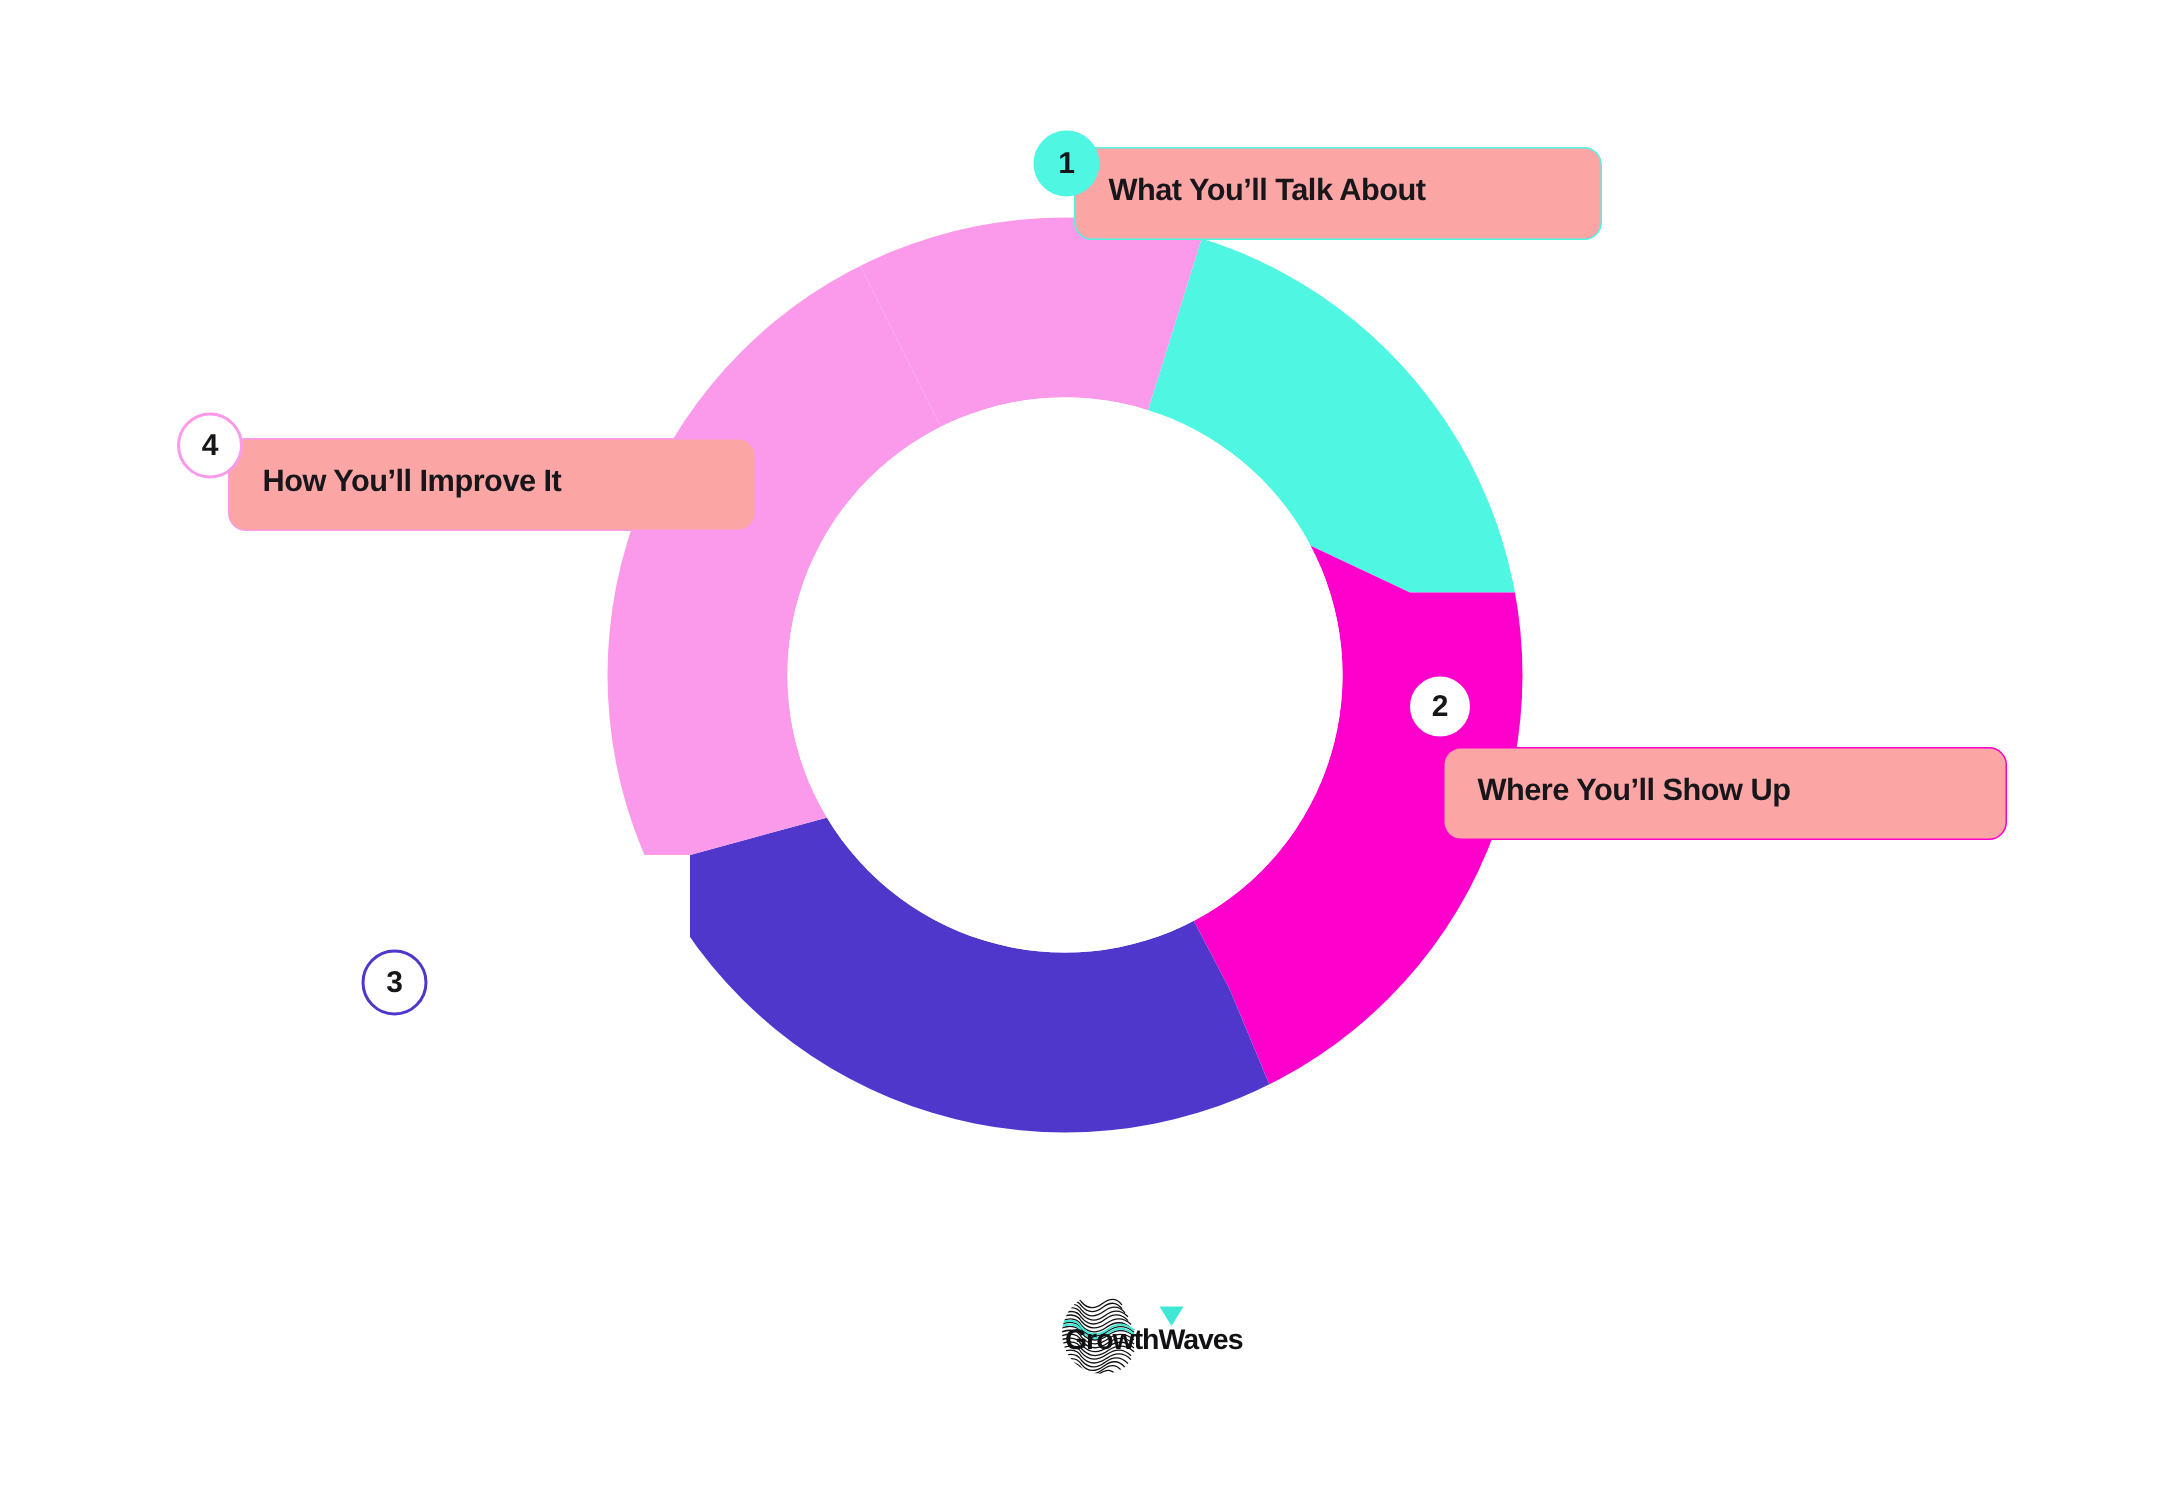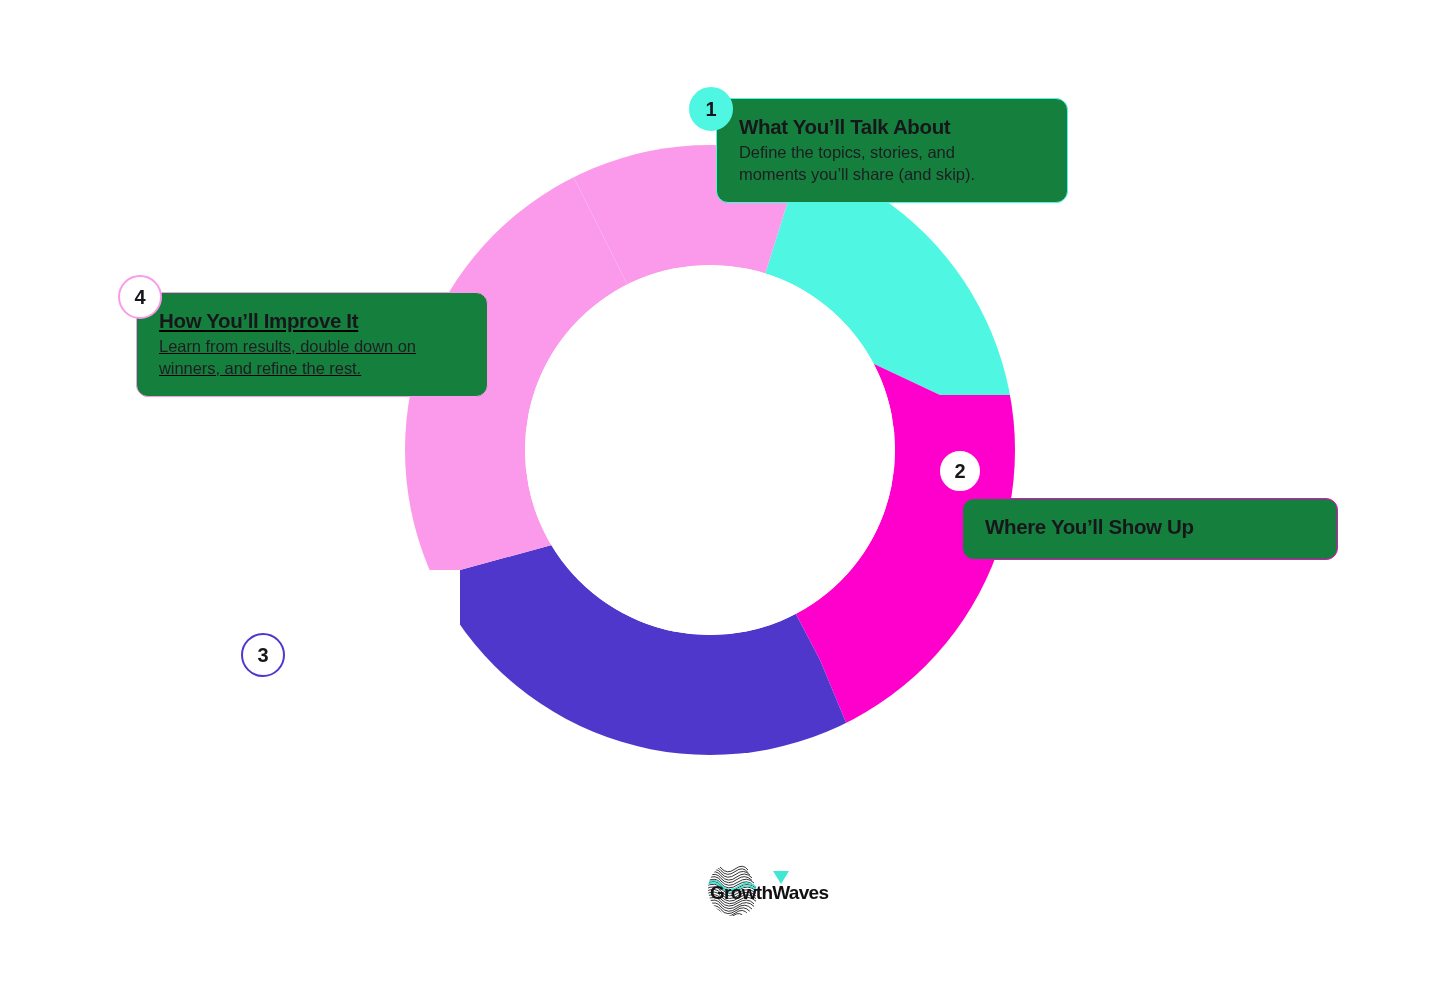--- a/index.html
+++ b/index.html
@@ -39,21 +39,21 @@
     font-weight: bold;
     line-height: 1.28;
     color: #17171b;
     letter-spacing: -0.3px;
     white-space: pre-line;
   }
 
   
   .card {
     position: absolute;
-    background: #15803d;
+    background: #fca5a5;
     border-radius: 12px;
     border: 1.6px solid #000;
     padding: 16px 20px 17px 22px;
   }
   .card-title {
     font-size: 20.5px;
     font-weight: bold;
     color: #17171b;
     letter-spacing: -0.35px;
     line-height: 1.2;
@@ -91,21 +91,21 @@
   #card-2 { left: 962px; top: 466px; width: 376px; }
   #card-2.card { border-color: #FF00CC; margin-top: 32px; }
   #badge-2 { left: 938px; top: 449px; background: #ffffff; border: 2px solid #FF00CC; }
 
   
   #card-3 { left: 262px; top: 650px; width: 388px; }
   #card-3.card { border-color: #5037CC; }
   #badge-3 { left: 241px; top: 633px; background: #ffffff; border: 2px solid #5037CC; }
 
   
-  #card-4 { left: 136px; top: 292px; width: 352px; text-decoration: underline; }
+  #card-4 { left: 152px; top: 292px; width: 352px; }
   #card-4.card { border-color: #FB9AEA; }
   #badge-4 { left: 118px; top: 275px; background: #ffffff; border: 2px solid #FB9AEA; }
 
   
   #logo {
     position: absolute;
     left: 698px;
     top: 858px;
     width: 135px;
     height: 62px;
@@ -176,42 +176,38 @@
       <circle cx="310" cy="310" r="185" fill="#ffffff"></circle>
     </svg>
   </div>
 
 
   <div class="badge" id="badge-1">
     <span>1</span>
   </div>
   <div class="card" id="card-1">
     <div class="card-title">What You’ll Talk About</div>
-    <div class="card-body">Define the topics, stories, and
-moments you’ll share (and skip).</div>
   </div>
 
   <div class="badge" id="badge-2">
     <span>2</span>
   </div>
   <div class="card" id="card-2">
     <div class="card-title">Where You’ll Show Up</div>
   </div>
 
   <div class="badge" id="badge-3">
     <span>3</span>
   </div>
 
   <div class="badge" id="badge-4">
     <span>4</span>
   </div>
   <div class="card" id="card-4">
     <div class="card-title">How You’ll Improve It</div>
-    <div class="card-body">Learn from results, double down on
-winners, and refine the rest.</div>
   </div>
 
   <div id="logo">
     <svg viewBox="0 0 135 62" xmlns="http://www.w3.org/2000/svg">
       <defs>
         <clipPath id="logoCircle">
           <circle cx="37" cy="31" r="27"></circle>
         </clipPath>
       </defs>
 

